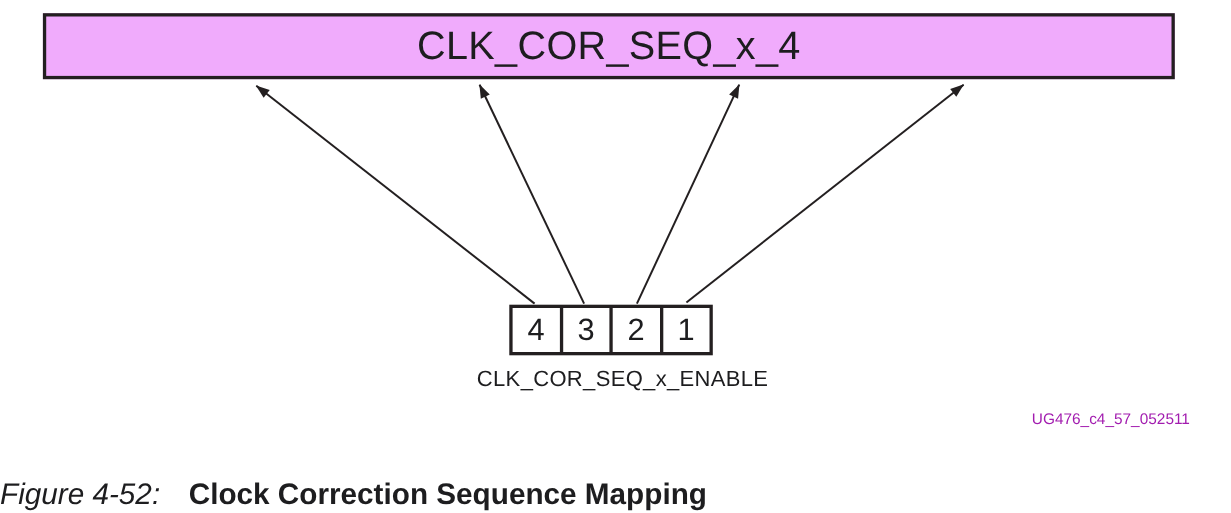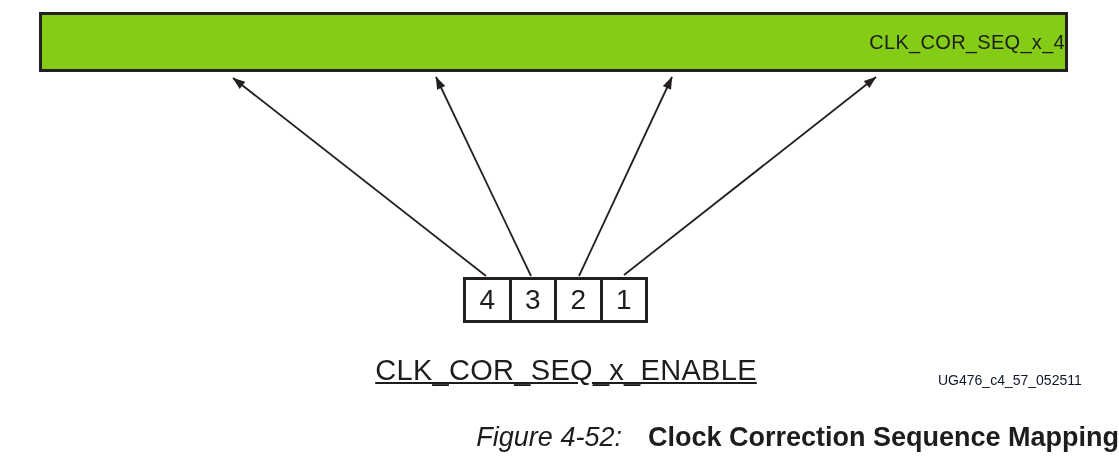--- a/index.html
+++ b/index.html
@@ -22,25 +22,25 @@
     left: 39px;
     top: 12px;
     width: 1029px;
     height: 60px;
     display: flex;
     gap: 2px;
   }
   .seq-box {
     flex: 1 1 0;
     border: 3px solid #231f20;
-    background: #84cc16;
+    background: #f0abfc;
     display: flex;
     align-items: center;
-    justify-content: flex-end;
-    font-size: 20px;
+    justify-content: center;
+    font-size: 36px;
     letter-spacing: 0.3px;
     white-space: nowrap;
   }
   
   .arrows {
     position: absolute;
     left: 0;
     top: 0;
     width: 1119px;
     height: 466px;
@@ -69,41 +69,40 @@
     justify-content: center;
     font-size: 28px;
     border-left: 3px solid #231f20;
   }
   .enable-cell:first-child {
     border-left: none;
   }
   .enable-label {
     position: absolute;
     left: 566px;
-    top: 354px;
+    top: 334px;
     transform: translateX(-50%);
-    font-size: 29px;
+    font-size: 20px;
     letter-spacing: 0.3px;
     white-space: nowrap;
-    text-decoration: underline;
   }
   .watermark {
     position: absolute;
     left: 938px;
     top: 372px;
     font-size: 14px;
-    color: #0f172a;
+    color: #a21caf;
     white-space: nowrap;
   }
   .caption {
     position: absolute;
     left: 0;
-    top: 420px;
+    top: 432px;
     width: 1119px;
-    text-align: right;
+    text-align: left;
     font-size: 27px;
     line-height: 34px;
     white-space: nowrap;
   }
   .caption .fig-label {
     font-style: italic;
     margin-right: 26px;
   }
   .caption .fig-title {
     font-weight: bold;

